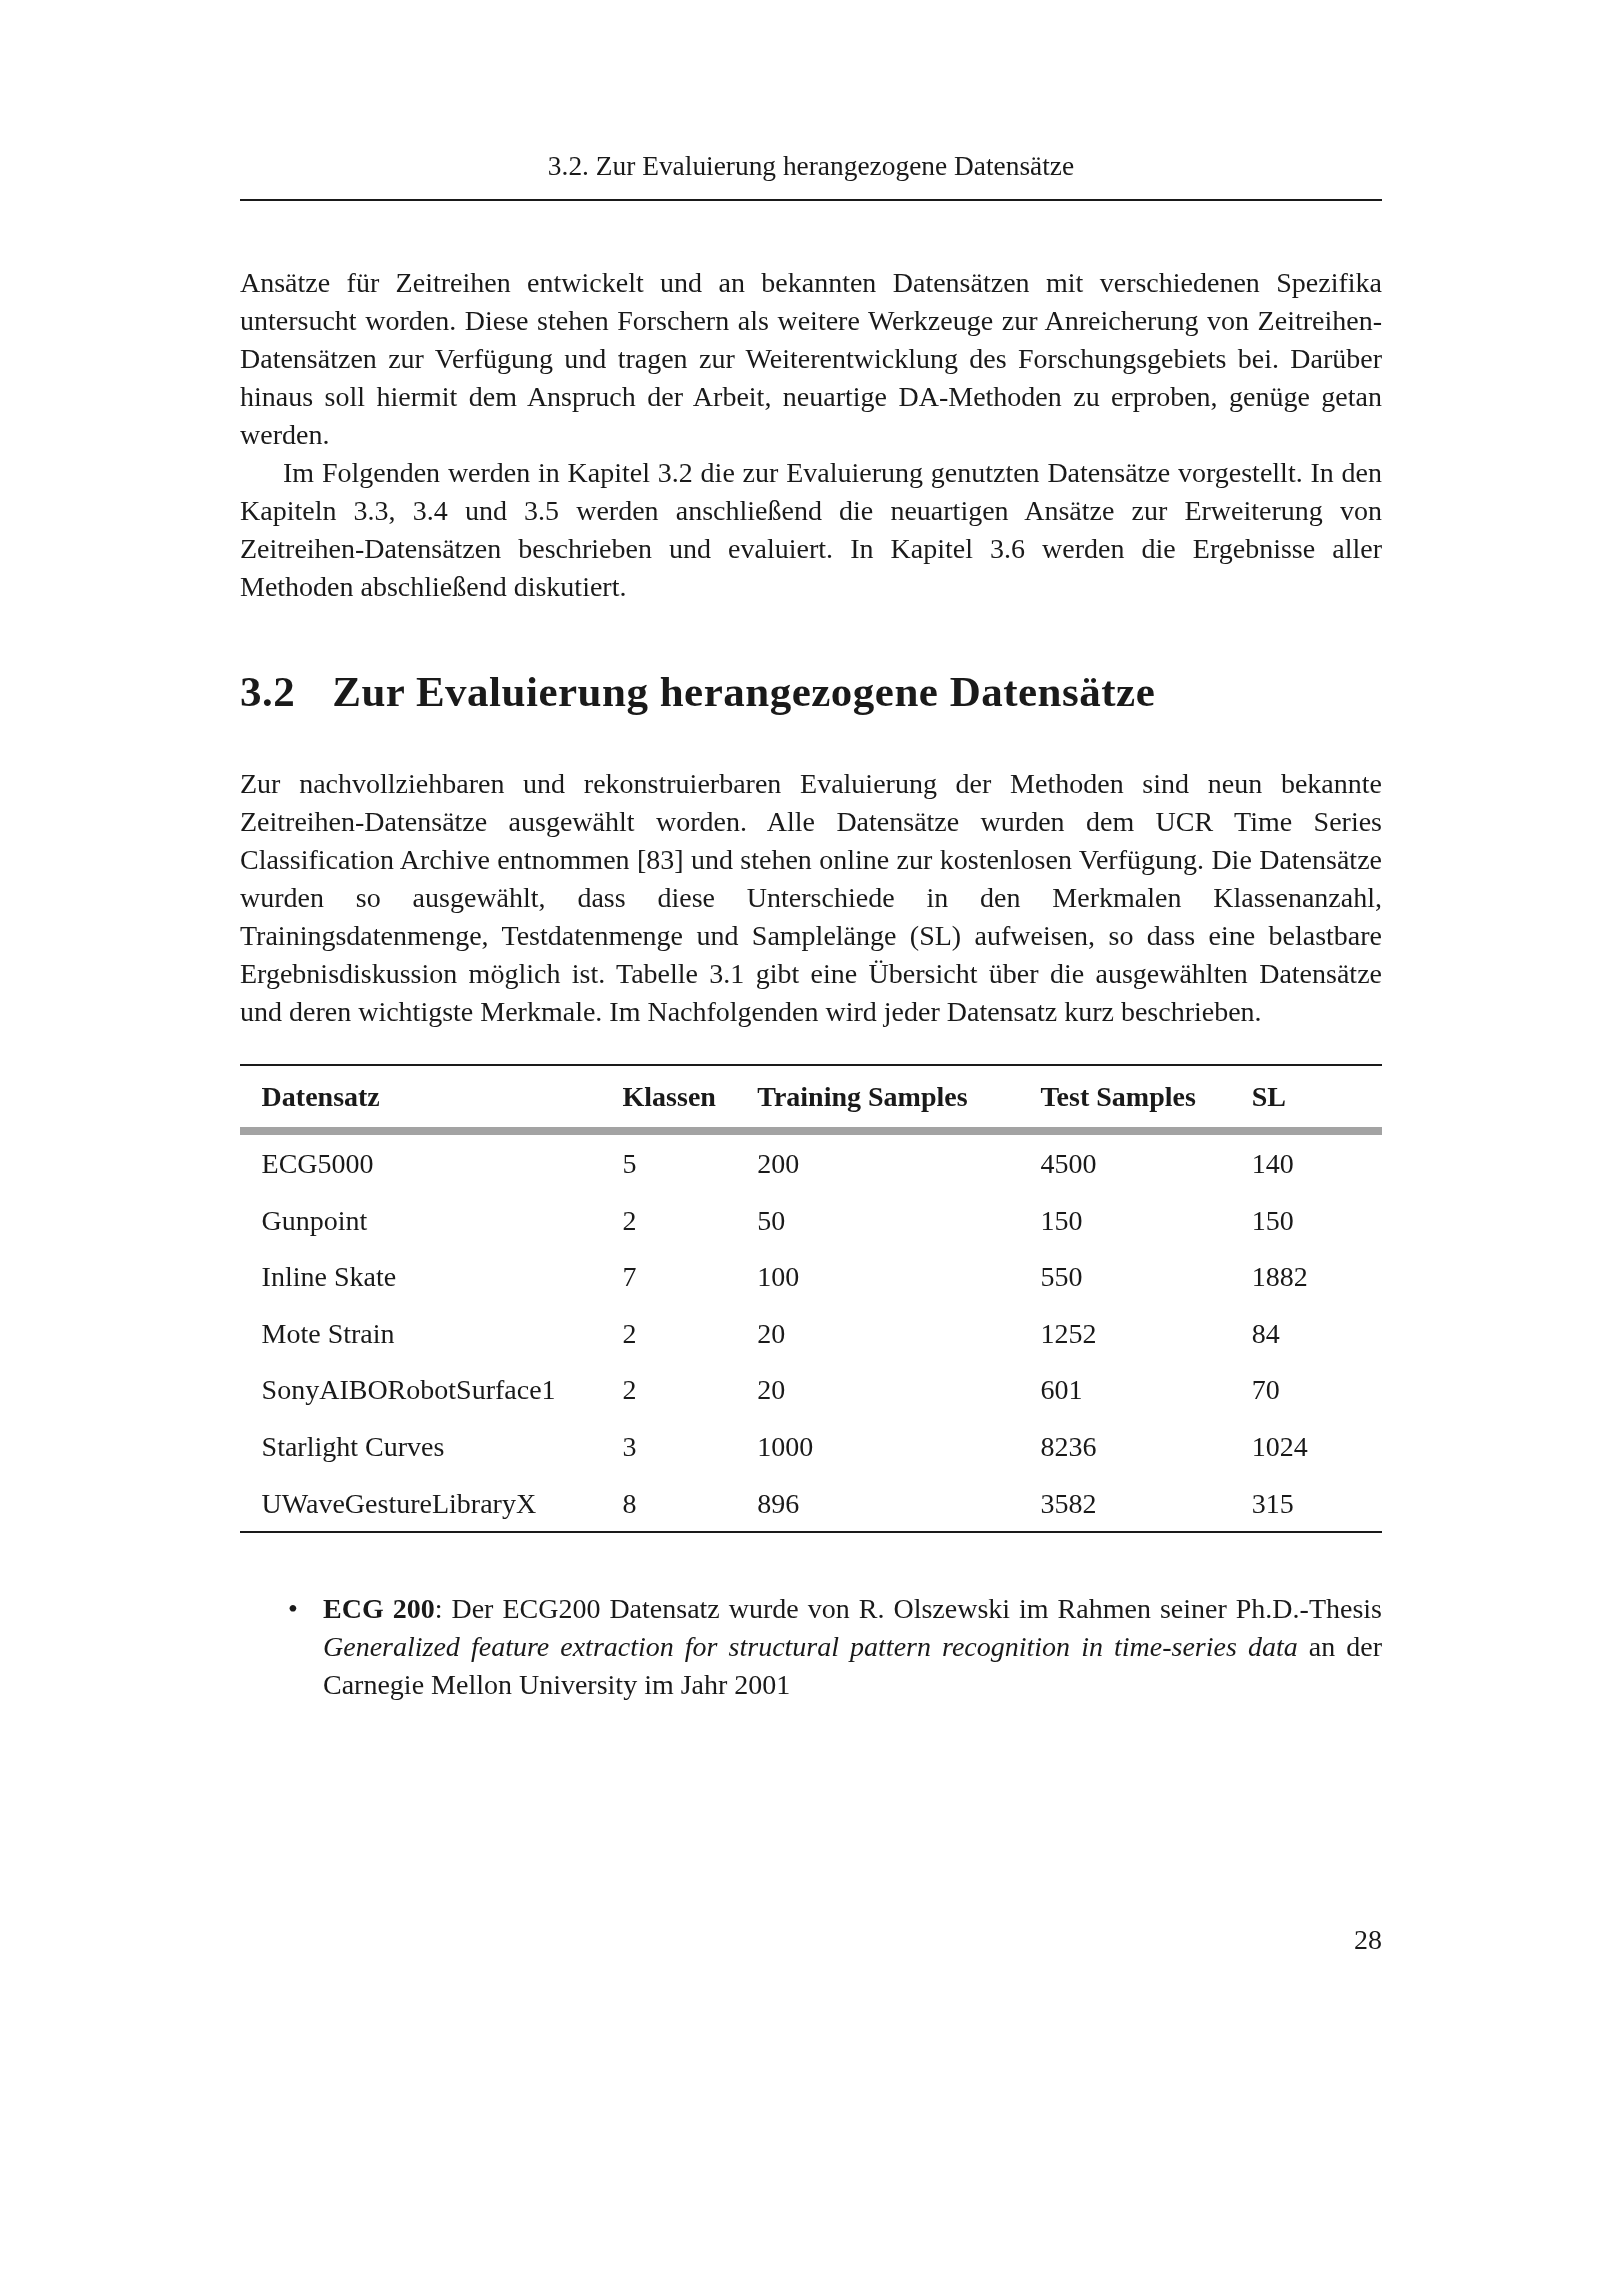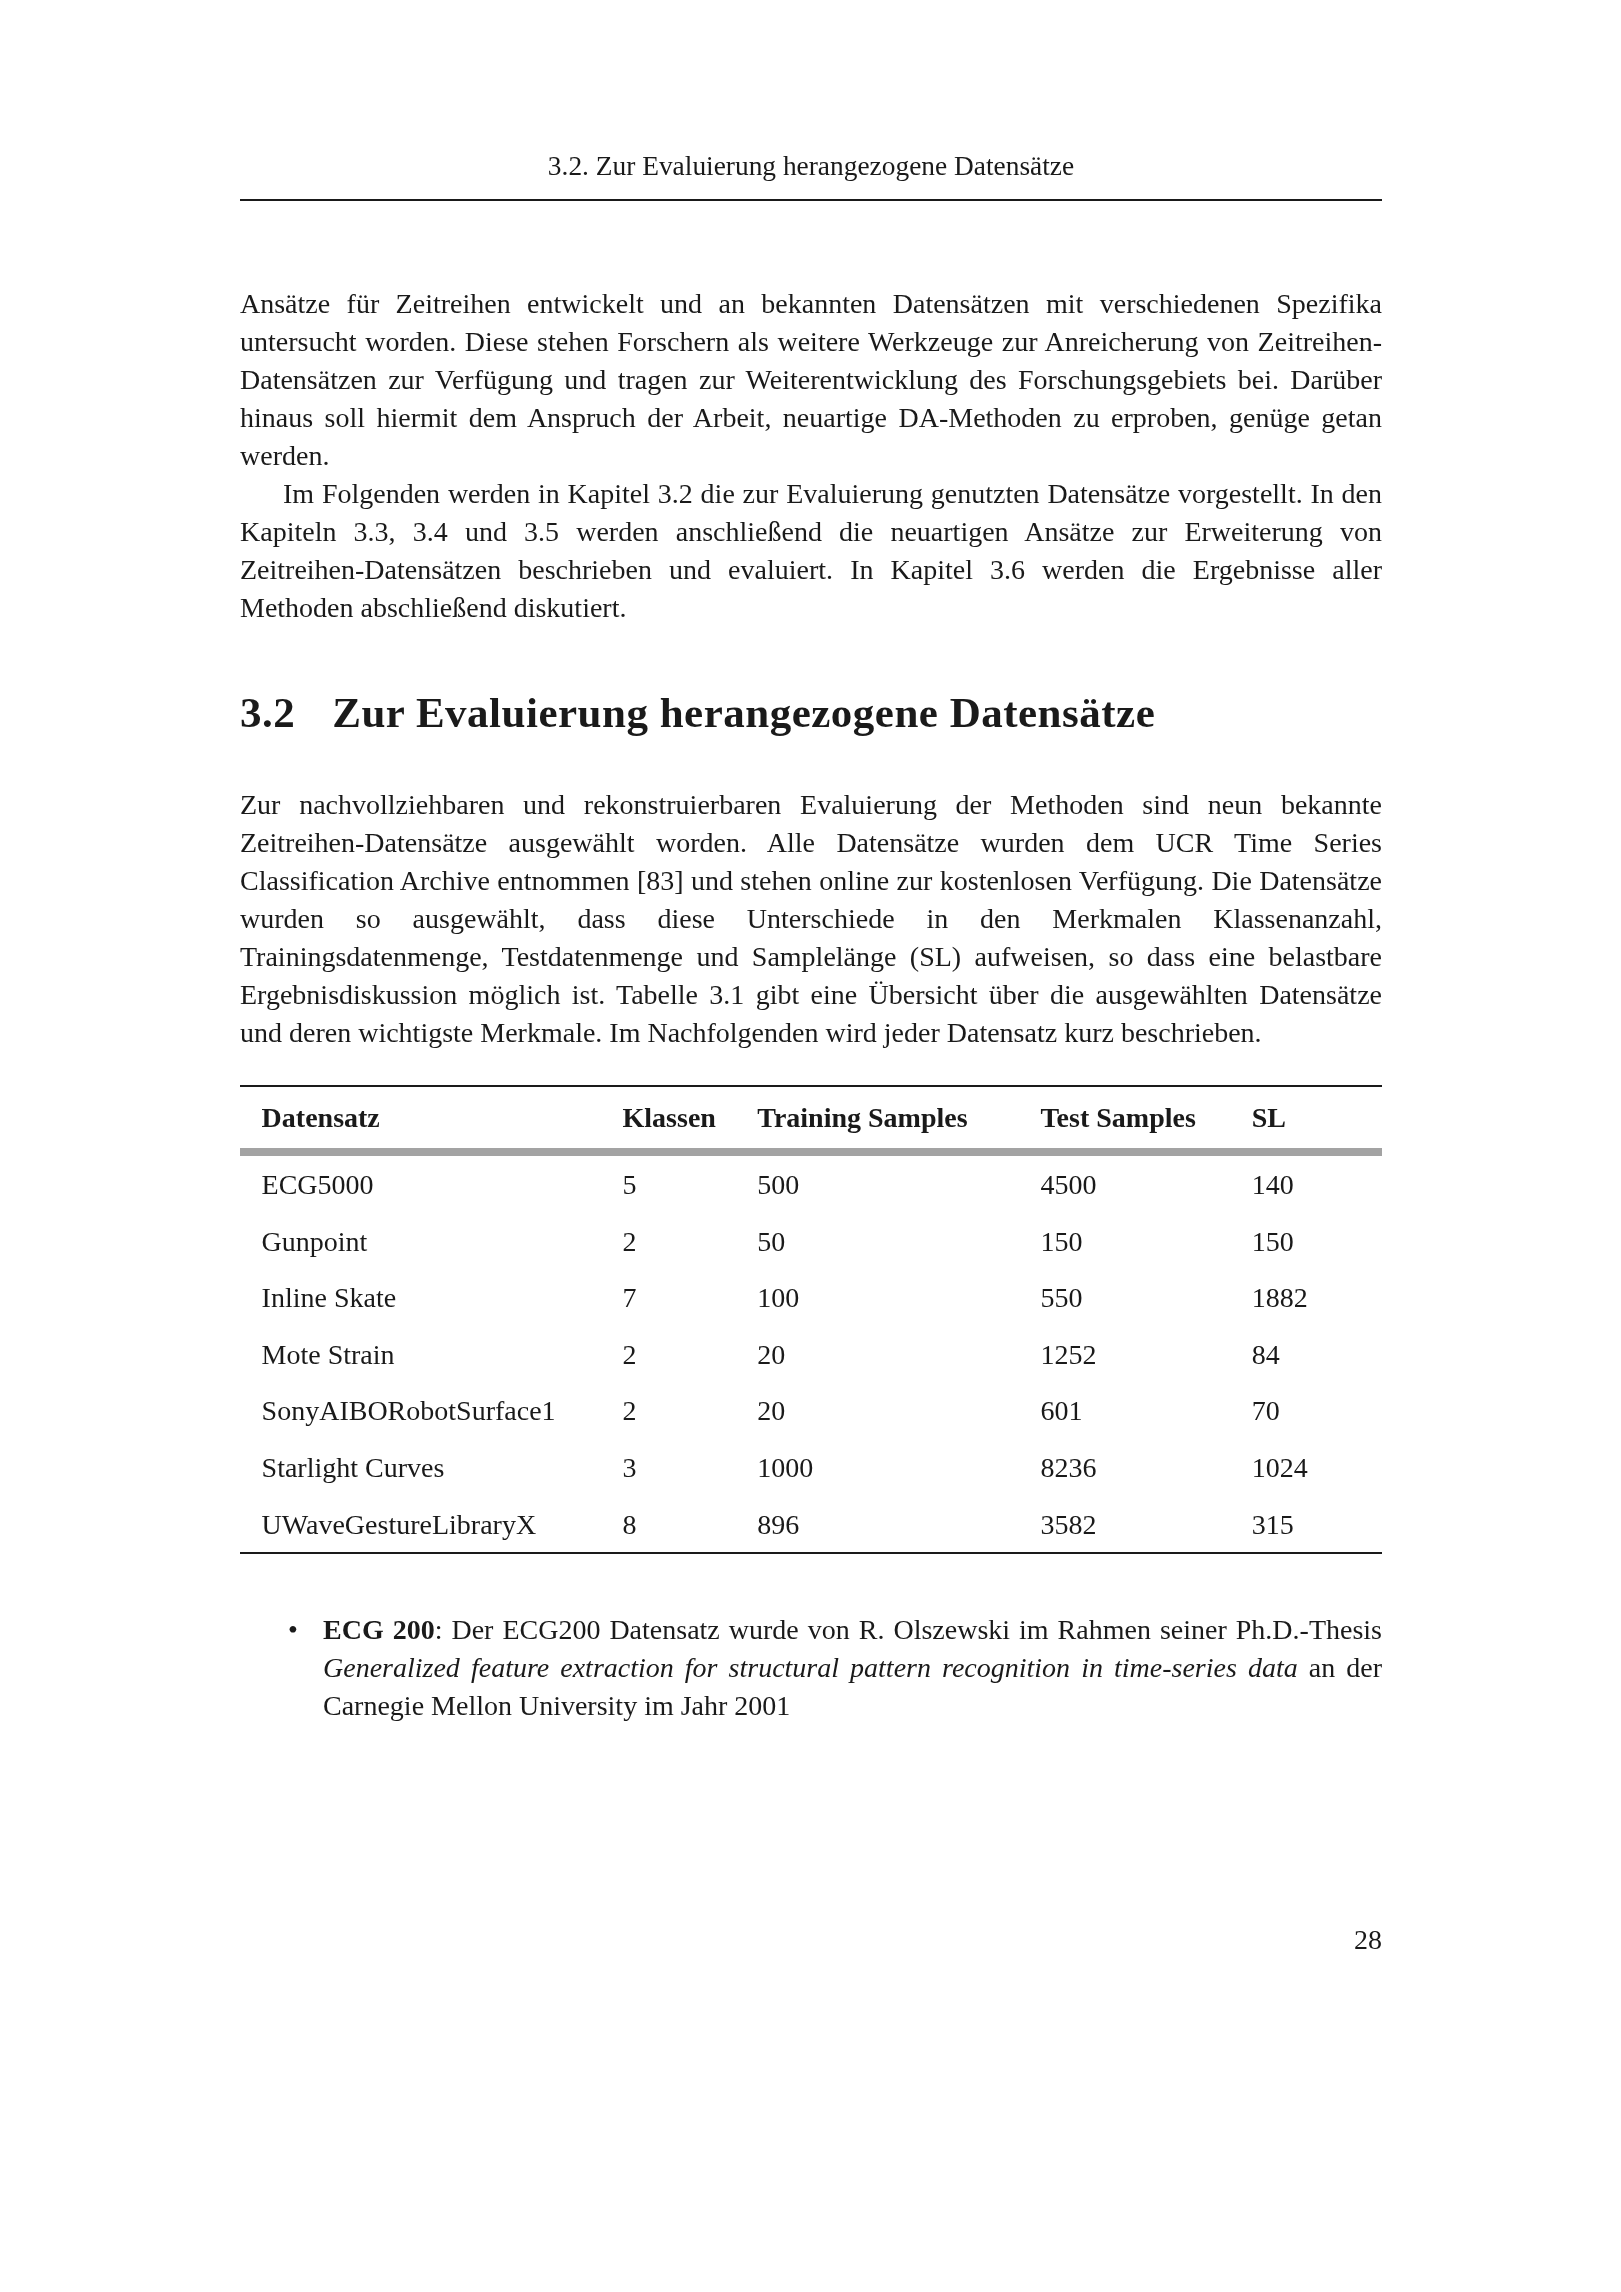--- a/index.html
+++ b/index.html
@@ -21,21 +21,21 @@
     text-align: center;
     font-size: 27.4px;
     margin-bottom: 13.7px;
   }
   .header-rule {
     height: 0;
     border-top: 2px solid #1a1a1a;
   }
   .justify { text-align: justify; }
   .body-par { margin: 0; }
-  .first-par { margin-top: 84px; }
+  .first-par { margin-top: 63px; }
   .indent { text-indent: 43px; }
   .section-heading {
     font-size: 43px;
     line-height: 53px;
     font-weight: bold;
     margin: 59px 0 47px 0;
     letter-spacing: 0.5px;
   }
   .section-number { margin-right: 37px; }
   .table-caption {
@@ -120,21 +120,21 @@
         <th>Klassen</th>
         <th>Training Samples</th>
         <th>Test Samples</th>
         <th>SL</th>
       </tr>
     </thead>
     <tbody>
         <tr>
           <td class="col-first">ECG5000</td>
           <td>5</td>
-          <td>500</td>
+          <td>200</td>
           <td>4500</td>
           <td>140</td>
         </tr>
         <tr>
           <td class="col-first">Gunpoint</td>
           <td>2</td>
           <td>50</td>
           <td>150</td>
           <td>150</td>
         </tr>

